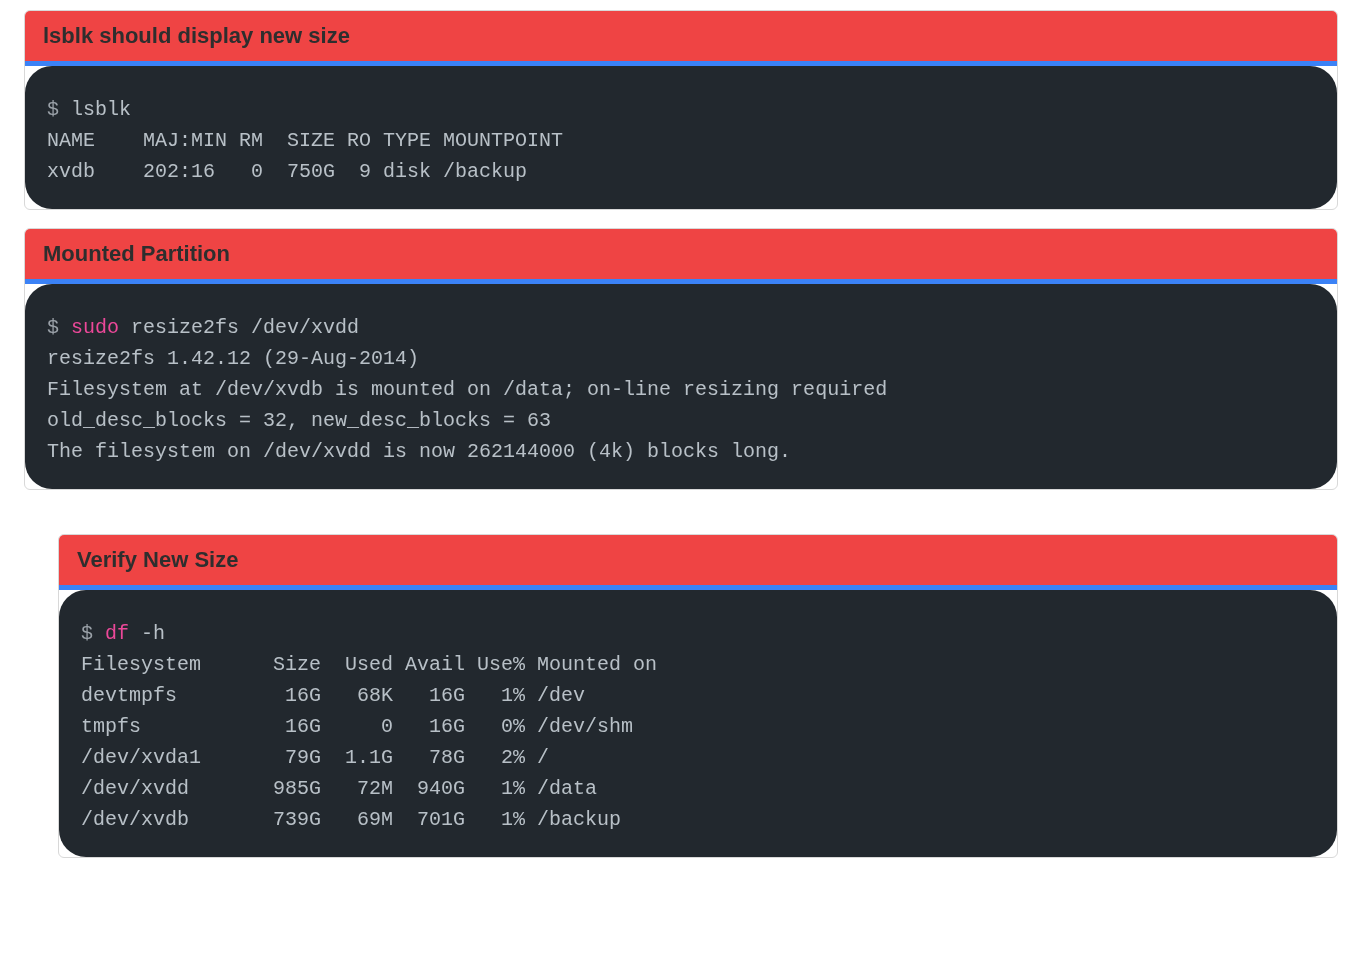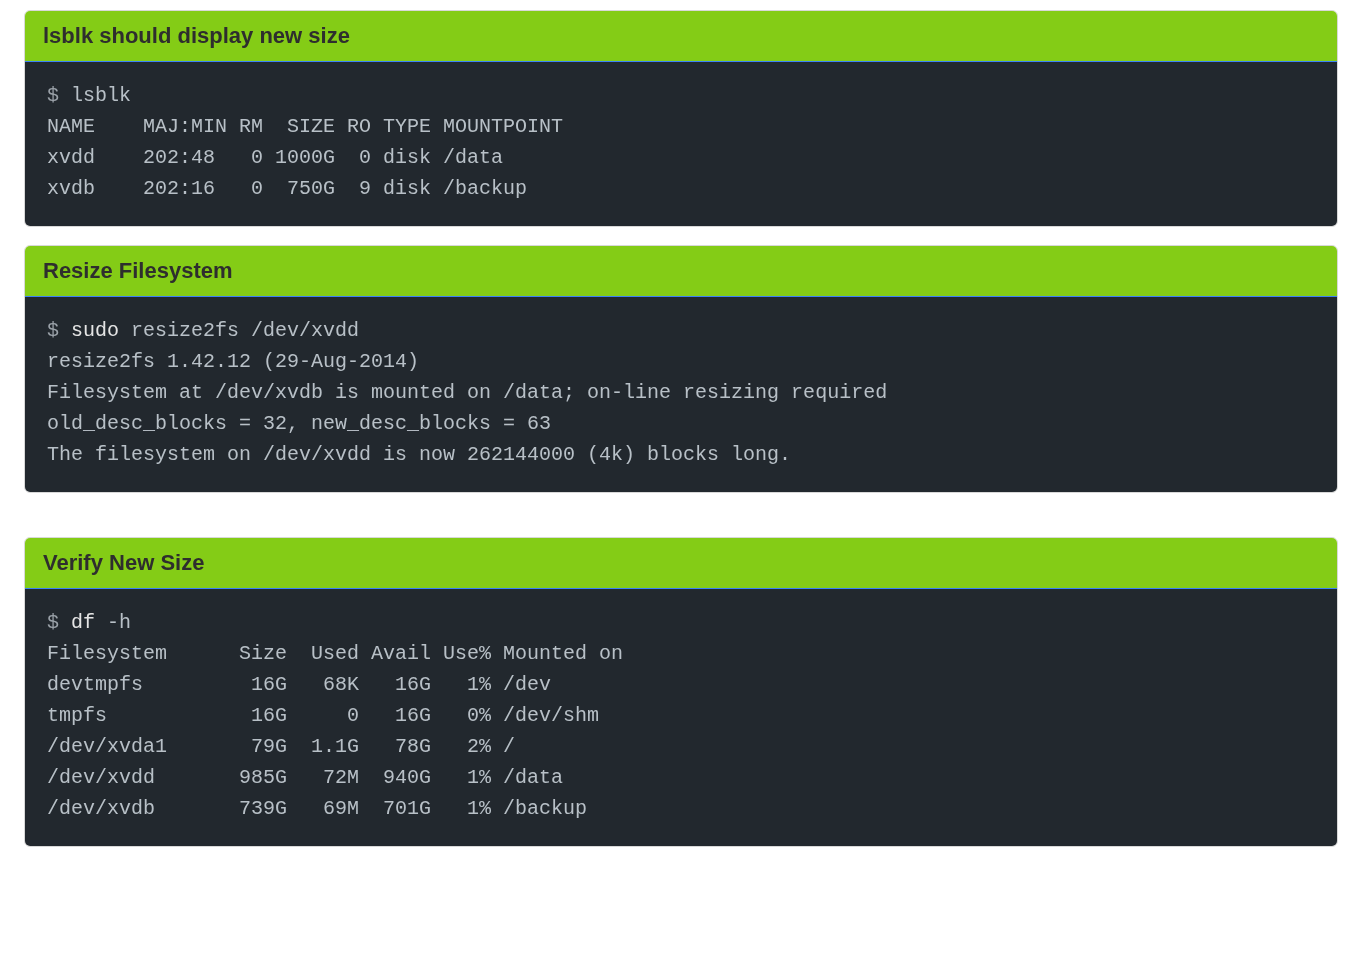--- a/index.html
+++ b/index.html
@@ -11,57 +11,59 @@
     }
     .panel {
       border: 1px solid #d8d8d8;
       border-radius: 6px;
       overflow: hidden;
       margin-bottom: 18px;
       background: #fff;
     }
     .panel + .panel.spacer-above {
       margin-top: 44px;
+      margin-left: 34px;
     }
     .panel-header {
-      background: #84cc16;
-      border-bottom: 1px solid #3b82f6;
+      background: #ef4444;
+      border-bottom: 5px solid #3b82f6;
       padding: 12px 18px;
     }
     .panel-title {
       font-size: 22px;
       font-weight: 700;
       color: #2e2e2e;
     }
     .term {
       background: #22282e;
       color: #b8c0c7;
-      padding: 18px 22px 22px 22px;
+      padding: 28px 22px 22px 22px;
       font-family: "SFMono-Regular", Consolas, "Liberation Mono", Menlo, monospace;
       font-size: 20px;
       line-height: 1.55;
       white-space: pre;
       overflow-x: auto;
+      border-radius: 27px;
     }
     .prompt { color: #9aa1a8; }
-    .sudo { color: #e5e5e5; }
+    .sudo { color: #ec4899; }
   </style>
 </head>
 <body>
 
 <div id="root">
     <div class="panel">
       <div class="panel-header">
         <div class="panel-title">lsblk should display new size</div>
       </div>
-      <div class="term"><div><span class="prompt">$ </span><span>lsblk</span></div><div><span>NAME    MAJ:MIN RM  SIZE RO TYPE MOUNTPOINT</span></div><div><span>xvdd    202:48   0 1000G  0 disk /data</span></div><div><span>xvdb    202:16   0  750G  9 disk /backup</span></div></div>
+      <div class="term"><div><span class="prompt">$ </span><span>lsblk</span></div><div><span>NAME    MAJ:MIN RM  SIZE RO TYPE MOUNTPOINT</span></div><div><span>xvdb    202:16   0  750G  9 disk /backup</span></div></div>
     </div>
     <div class="panel">
       <div class="panel-header">
-        <div class="panel-title">Resize Filesystem</div>
+        <div class="panel-title">Mounted Partition</div>
       </div>
       <div class="term"><div><span class="prompt">$ </span><span class="sudo">sudo </span><span>resize2fs /dev/xvdd</span></div><div><span>resize2fs 1.42.12 (29-Aug-2014)</span></div><div><span>Filesystem at /dev/xvdb is mounted on /data; on-line resizing required</span></div><div><span>old_desc_blocks = 32, new_desc_blocks = 63</span></div><div><span>The filesystem on /dev/xvdd is now 262144000 (4k) blocks long.</span></div></div>
     </div>
     <div class="panel spacer-above">
       <div class="panel-header">
         <div class="panel-title">Verify New Size</div>
       </div>
       <div class="term"><div><span class="prompt">$ </span><span class="sudo">df </span><span>-h</span></div><div><span>Filesystem      Size  Used Avail Use% Mounted on</span></div><div><span>devtmpfs         16G   68K   16G   1% /dev</span></div><div><span>tmpfs            16G     0   16G   0% /dev/shm</span></div><div><span>/dev/xvda1       79G  1.1G   78G   2% /</span></div><div><span>/dev/xvdd       985G   72M  940G   1% /data</span></div><div><span>/dev/xvdb       739G   69M  701G   1% /backup</span></div></div>
     </div>
   </div>

